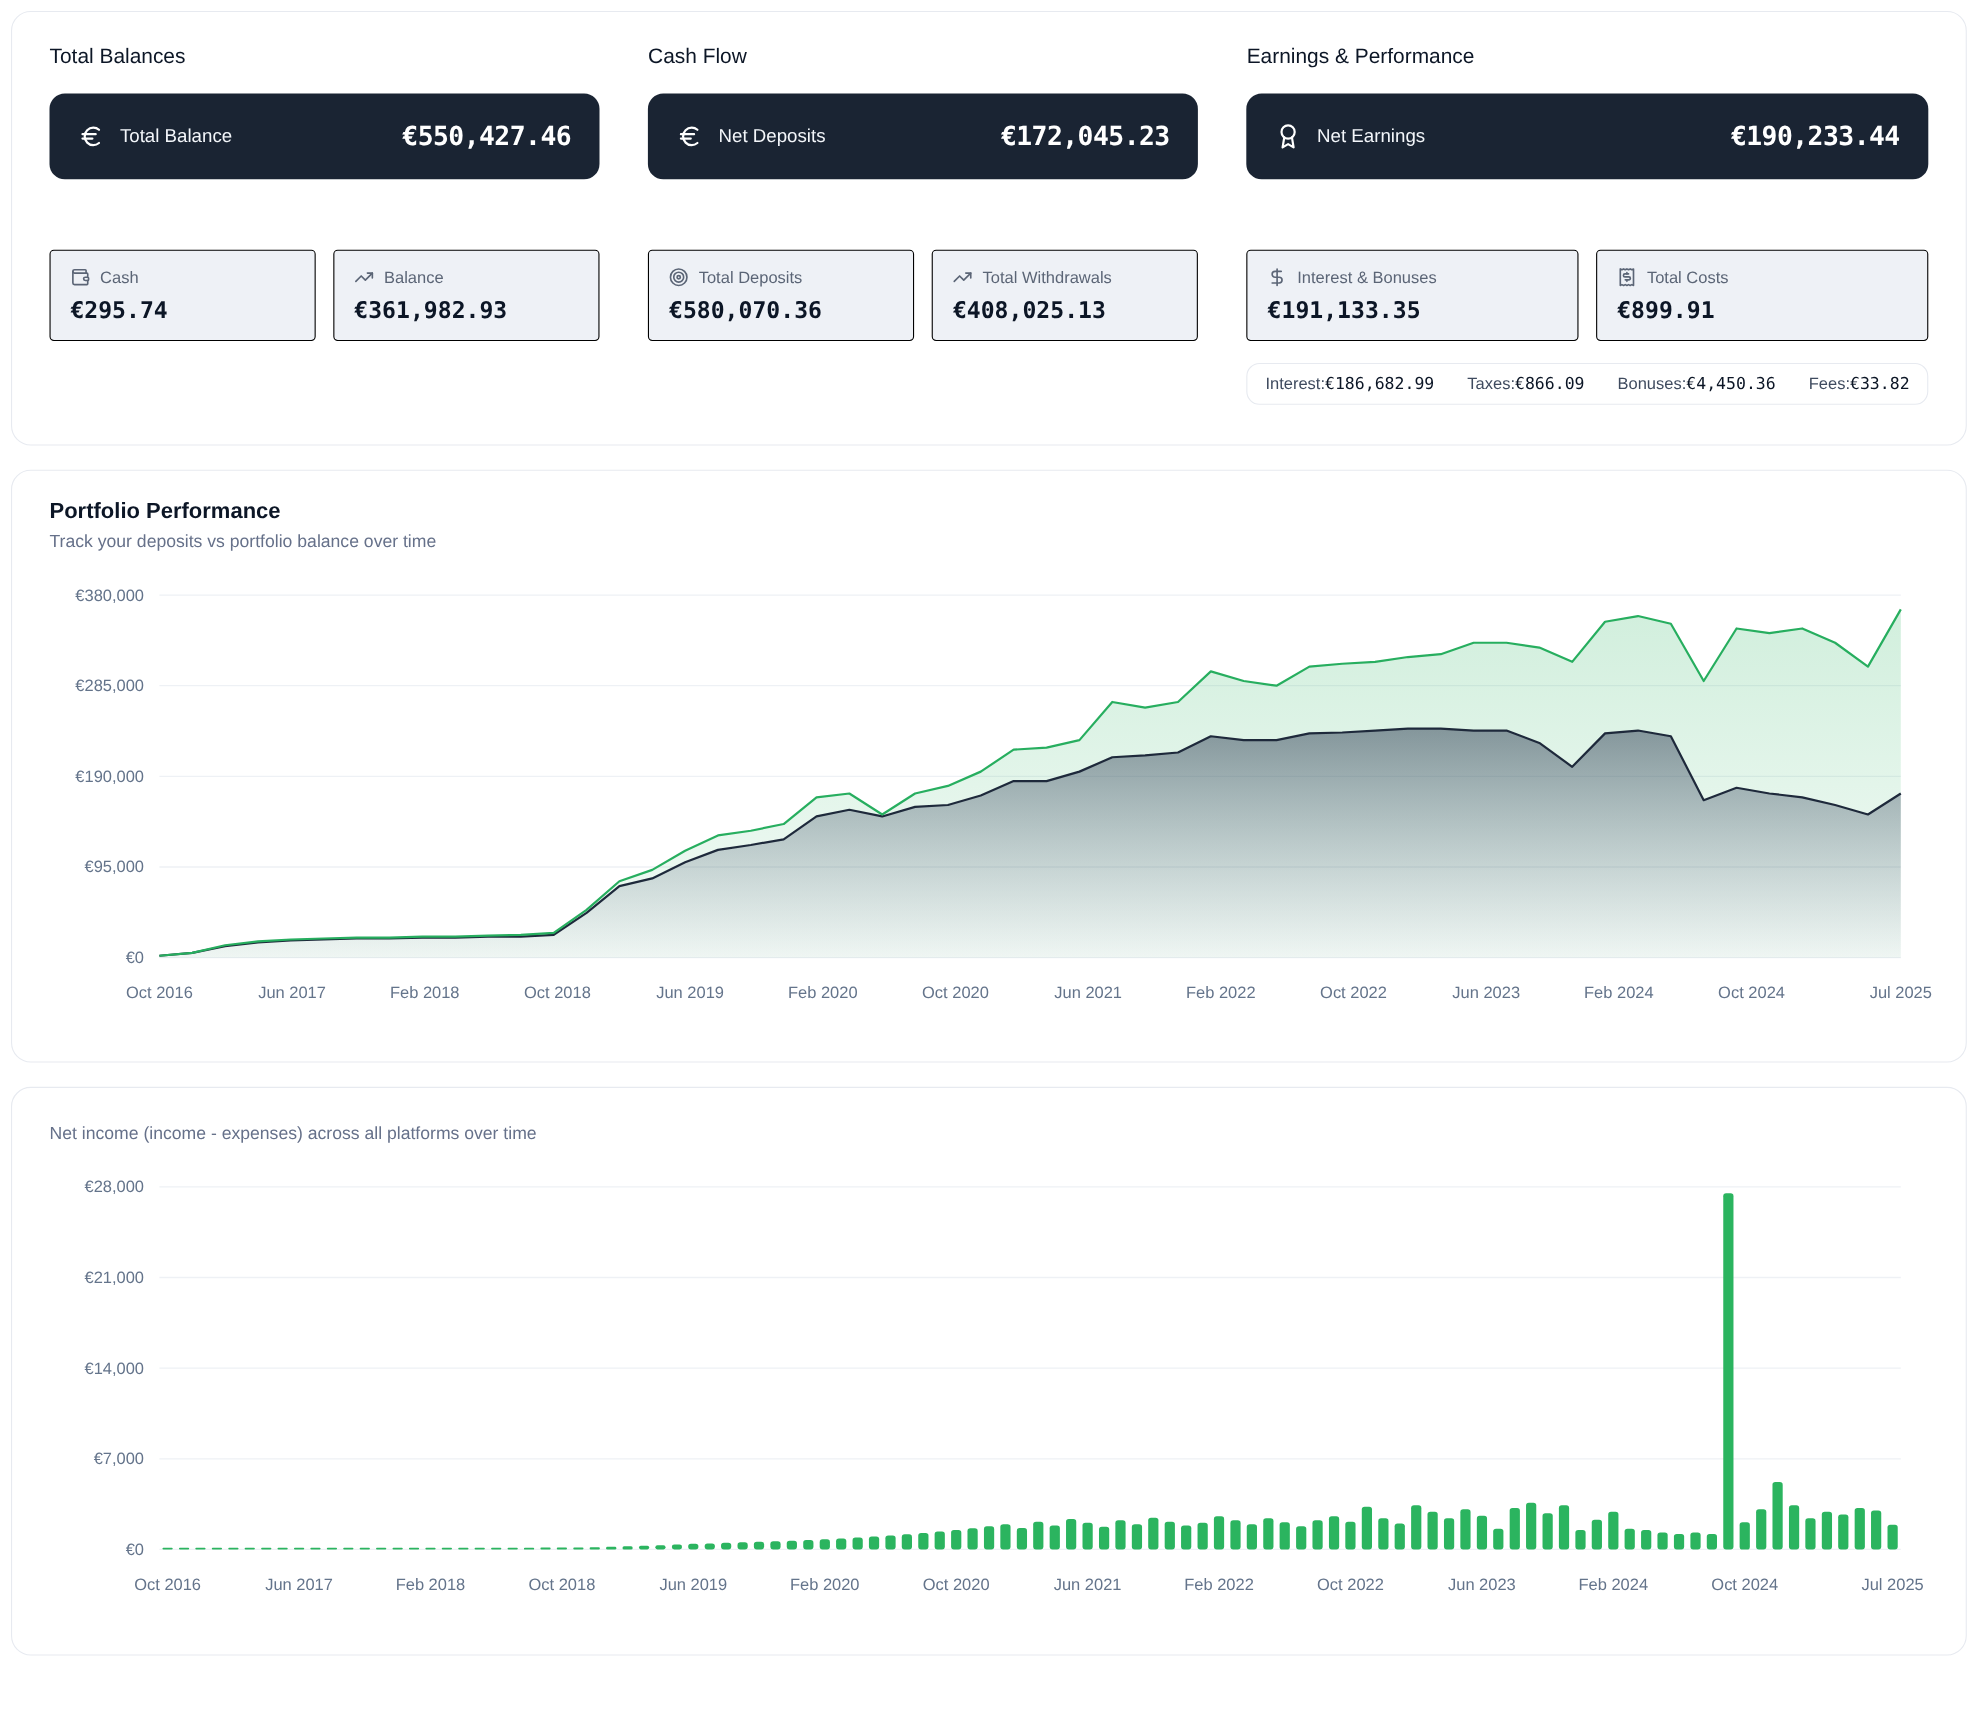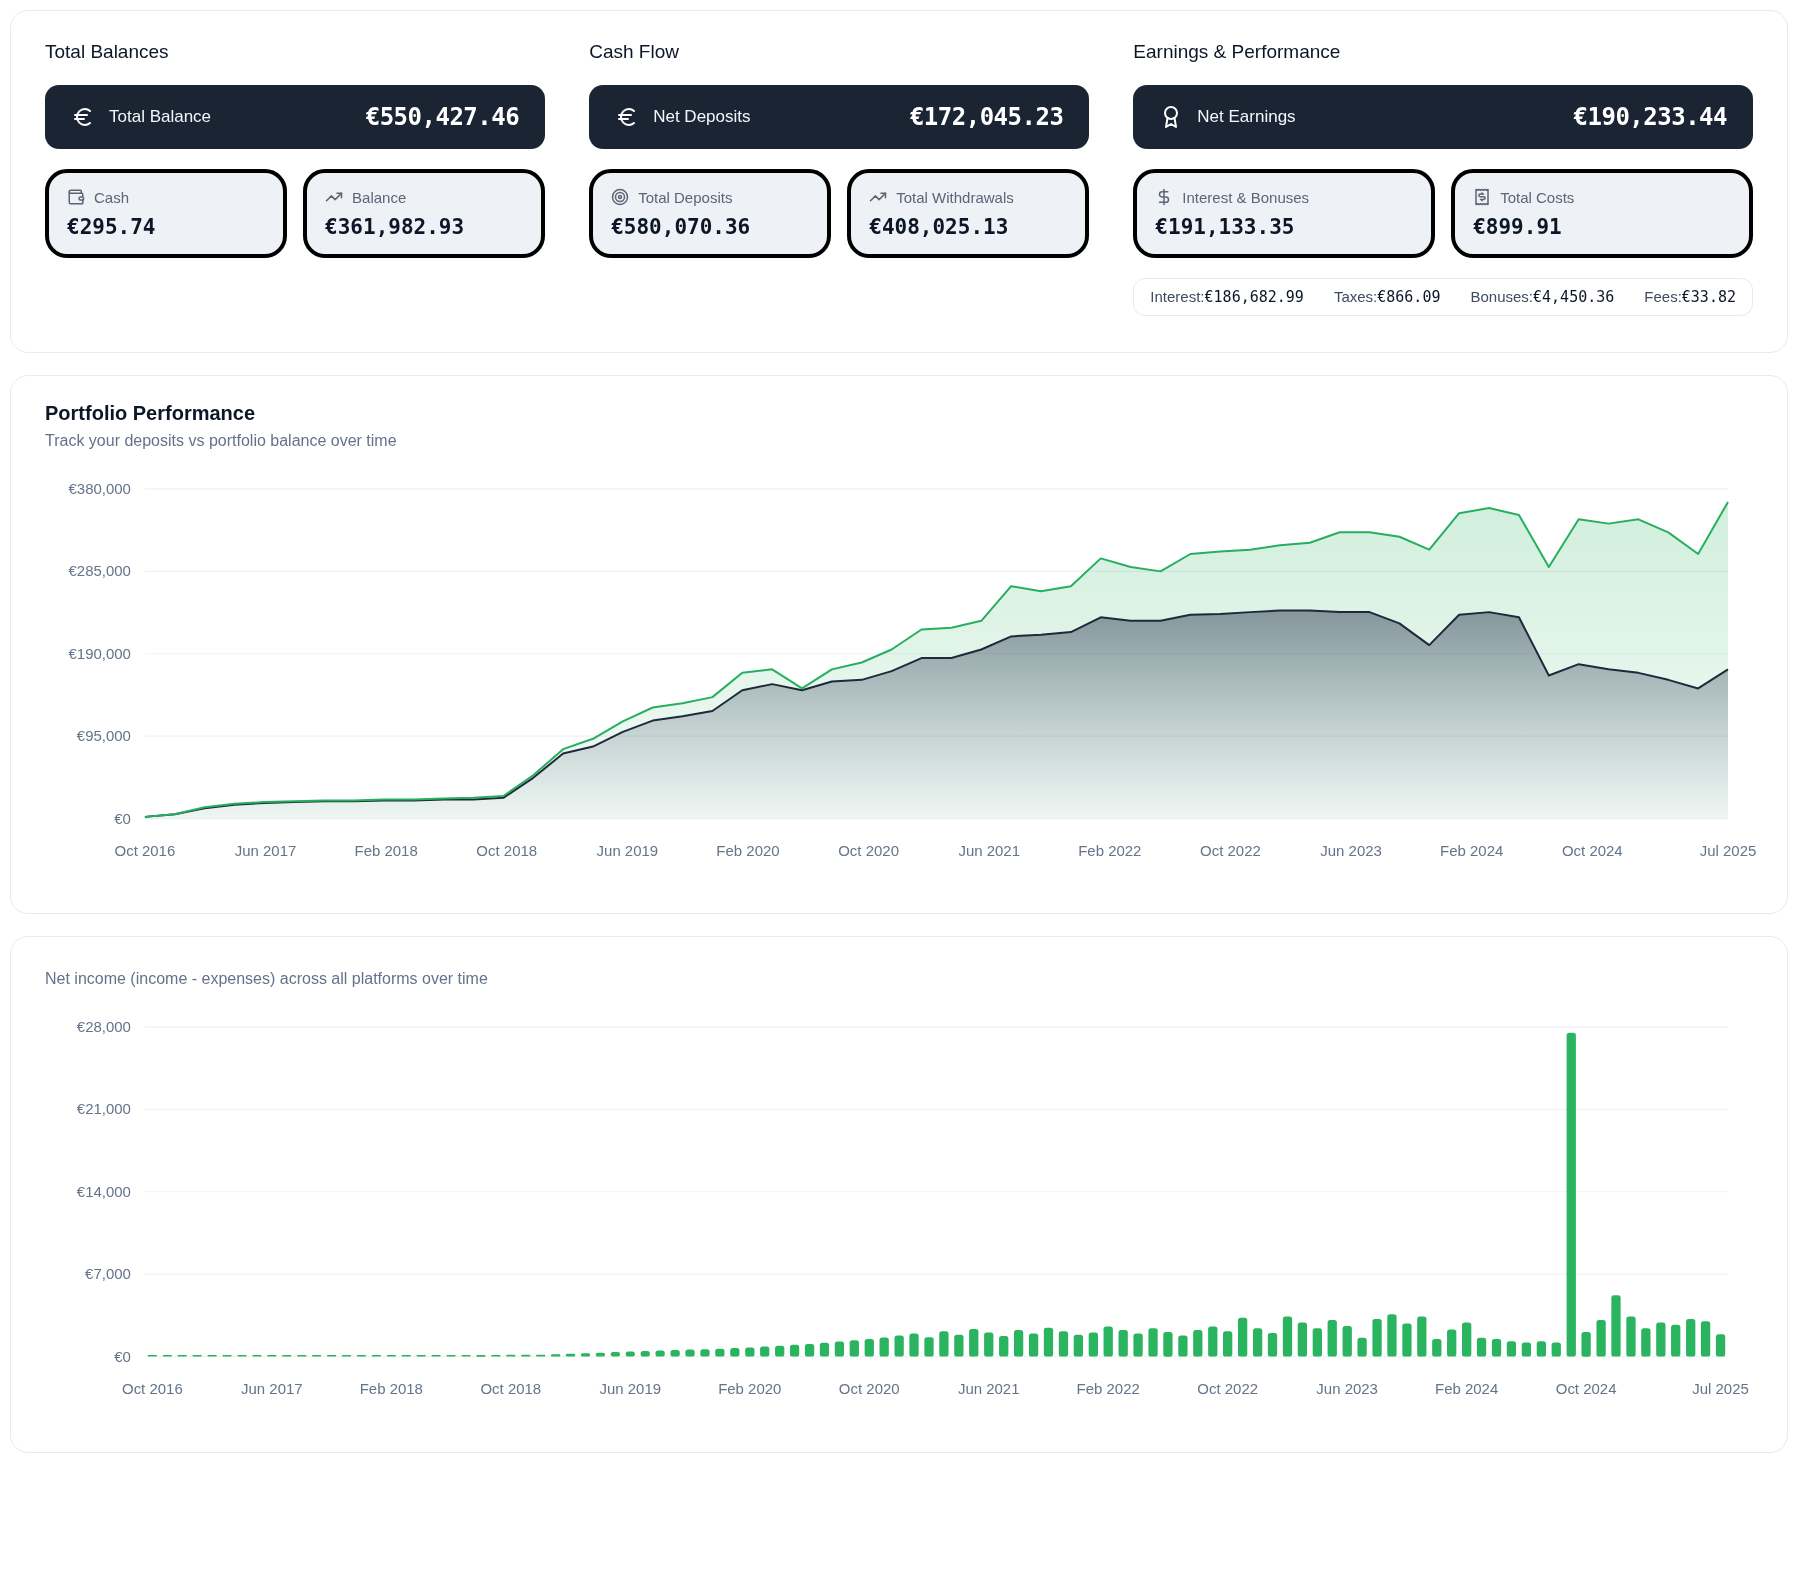--- a/index.html
+++ b/index.html
@@ -1,25 +1,25 @@
 <!DOCTYPE html>
 <html><head>
 <meta charset="utf-8">
 <style>
   html,body{margin:0;padding:0;background:#ffffff;}
   body{width:1778px;padding:10px;font-family:"Liberation Sans","DejaVu Sans",sans-serif;color:#0c1626;}
   .panel{background:#fff;border:1px solid #e7eaf0;border-radius:18px;box-sizing:border-box;}
   .top-panel{padding:30px 34px 36px;display:grid;grid-template-columns:1fr 1fr 1fr;gap:44px;margin-bottom:22px;}
   .group-title{font-size:19px;font-weight:400;margin-bottom:22px;color:#0c1626;}
-  .dark-card{background:#1a2433;border-radius:14px;height:64px;display:flex;align-items:center;justify-content:space-between;padding:0 26px;margin-bottom:20px;color:#fff;}
+  .dark-card{background:#1a2433;border-radius:14px;height:78px;display:flex;align-items:center;justify-content:space-between;padding:0 26px;margin-bottom:20px;color:#fff;}
   .dark-left{display:flex;align-items:center;gap:14px;font-size:17px;color:#f3f6fa;}
   .mono{font-family:"DejaVu Sans Mono","Liberation Mono",monospace;}
   .dark-value{font-weight:700;font-size:24px;letter-spacing:-0.5px;color:#fff;}
   .light-row{display:grid;grid-template-columns:1fr 1fr;gap:16px;}
-  .light-card{background:#eef1f6;border:4px solid #000000;border-radius:22px;padding:15px 18px;box-sizing:border-box;}
+  .light-card{background:#eef1f6;border:1px solid #000000;border-radius:4px;padding:15px 18px;box-sizing:border-box;margin-top:44px;}
   .light-label{display:flex;gap:9px;align-items:center;color:#5b6576;font-size:15px;margin-bottom:9px;}
   .light-value{font-weight:700;font-size:21px;color:#0c1626;}
   .breakdown{margin-top:20px;background:#fff;border:1px solid #e7eaf0;border-radius:12px;padding:9px 16px;display:grid;grid-template-columns:1fr 1fr 1fr 1fr;column-gap:30px;row-gap:3px;font-size:15px;}
   .break-cell{display:flex;justify-content:space-between;align-items:baseline;}
   .break-label{color:#3f4b5f;}
   .break-value{color:#0c1626;font-size:15px;}
   .chart-panel{padding:26px 34px 20px;margin-bottom:22px;}
   .chart-title{font-size:20px;font-weight:700;color:#0c1626;}
   .chart-sub{font-size:16px;color:#66718a;margin-top:7px;margin-bottom:14px;}
   svg.chart{display:block;width:100%;height:auto;overflow:visible;}

